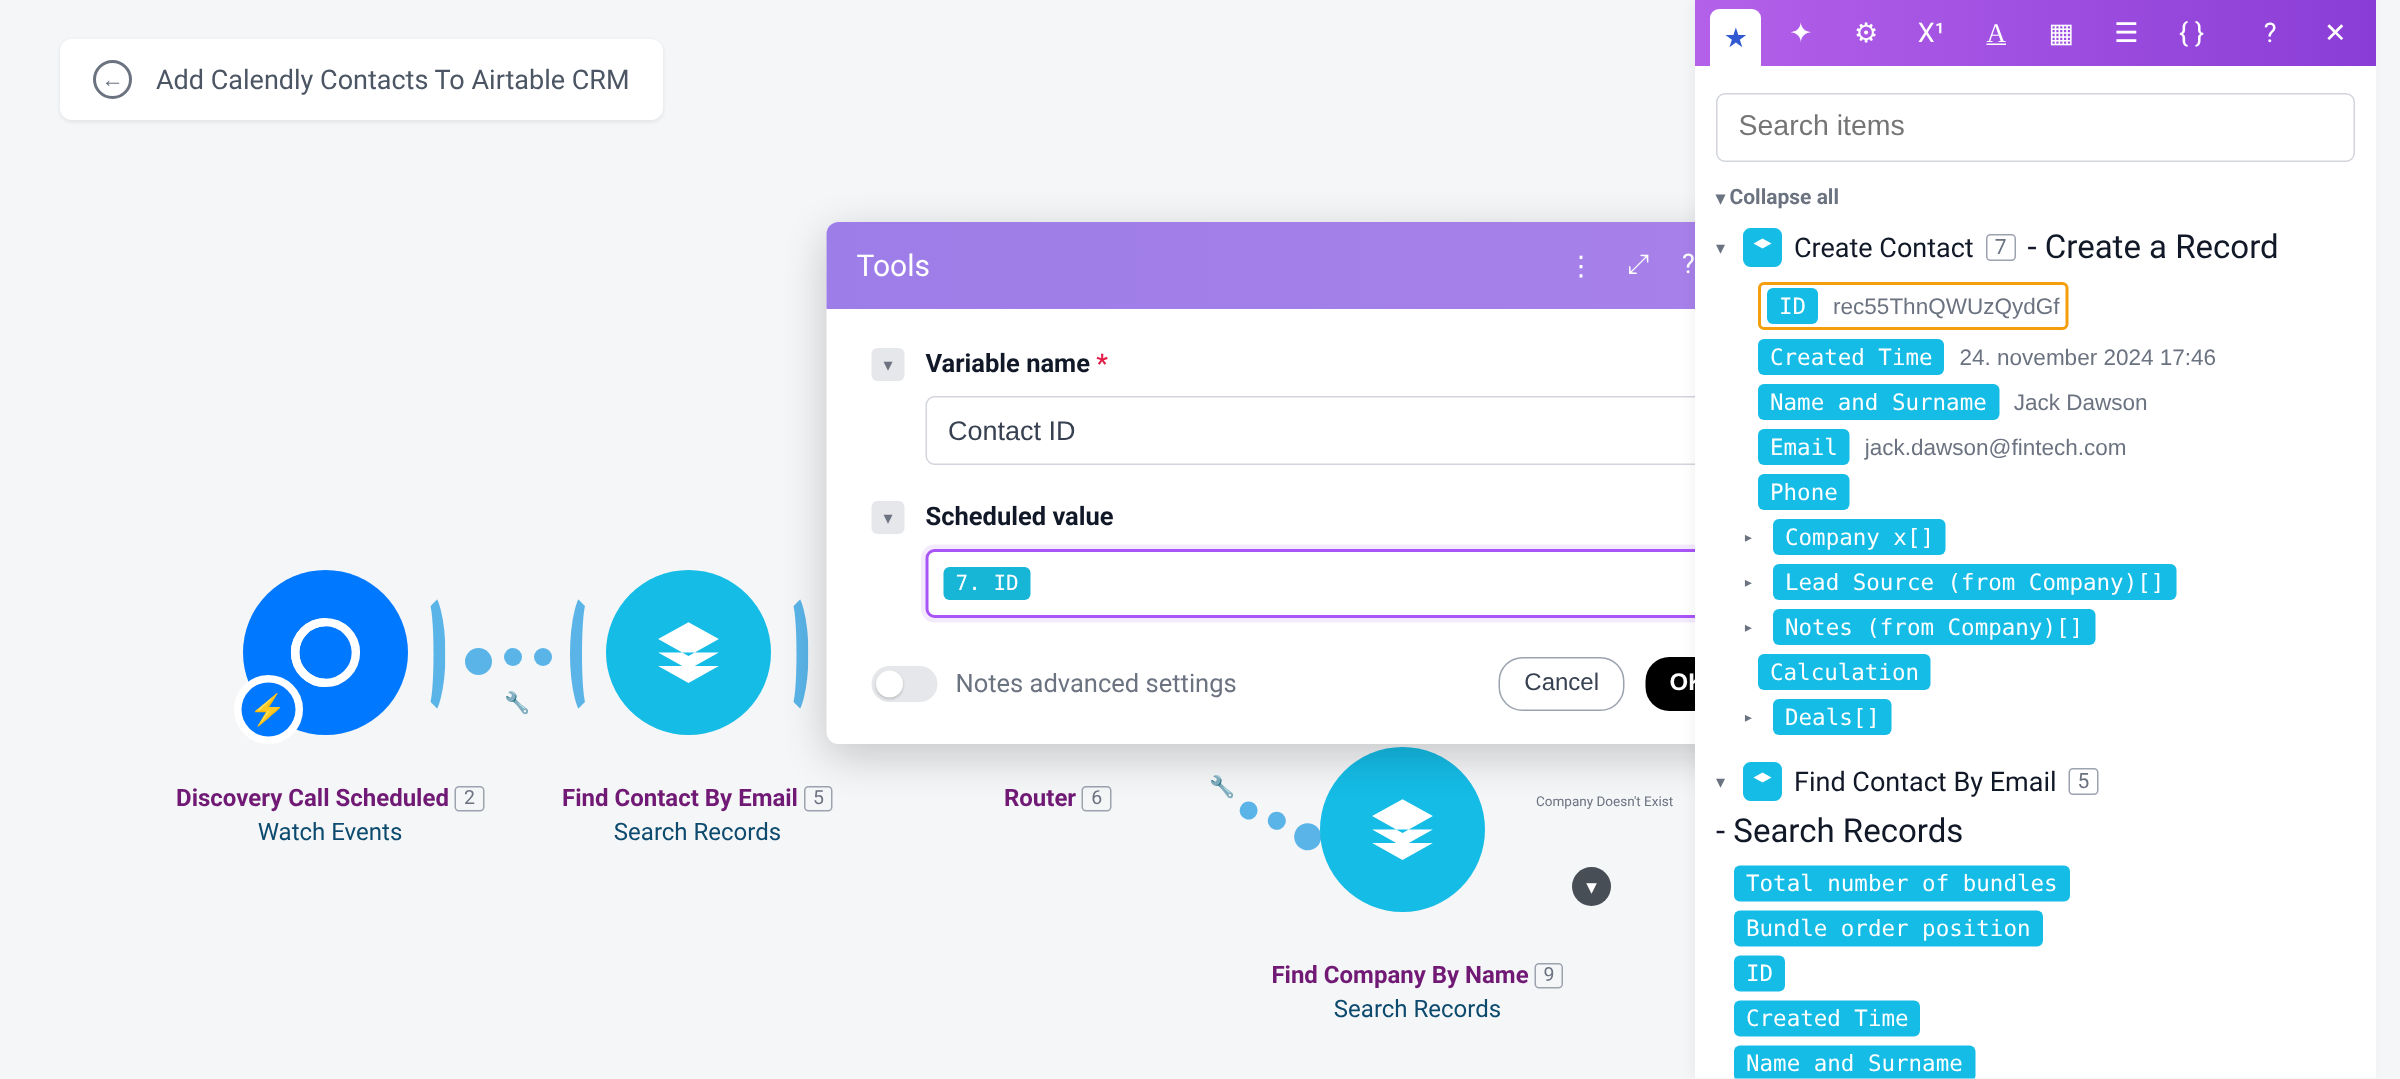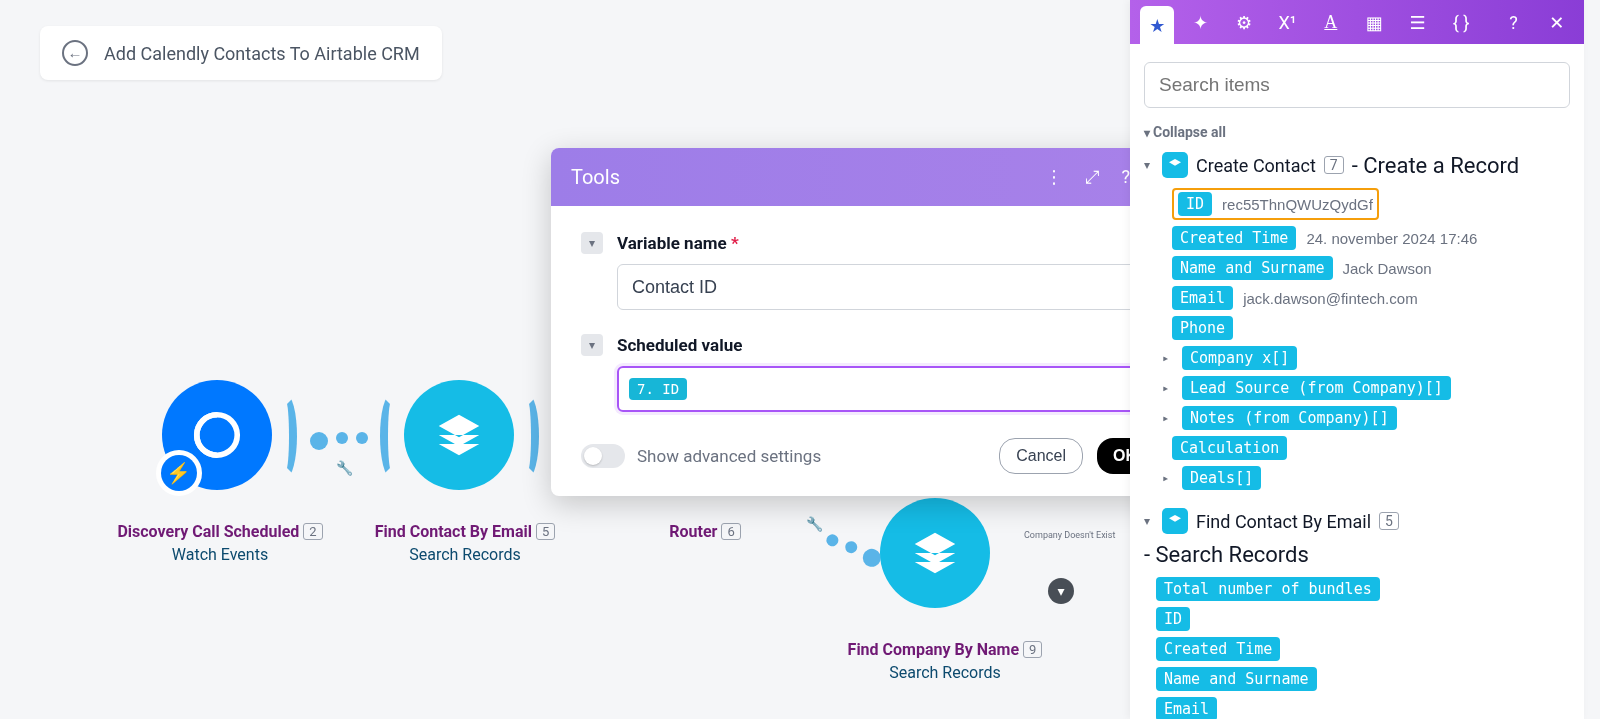--- a/index.html
+++ b/index.html
@@ -246,21 +246,21 @@
     <div class="field-row">
       <div class="chev-box">▾</div>
       <span class="field-label">Scheduled value</span>
     </div>
     <div class="value-box">
       <span class="pill">7. ID</span>
     </div>
     <div class="modal-footer">
       <div style="display:flex; align-items:center;">
         <div class="toggle"></div>
-        <span class="adv-label">Show advanced settings</span>
+        <span class="adv-label">Notes advanced settings</span>
       </div>
       <div>
         <button class="btn btn-cancel">Cancel</button>
         <button class="btn btn-ok">OK</button>
       </div>
     </div>
   </div>
 </div>
 
 <div class="right-panel">
@@ -345,20 +345,23 @@
         </span>
       <span class="mod-name">Find Contact By Email</span>
       <span class="mod-num">5</span>
       <span class="mod-sub">- Search Records</span>
     </div>
     <div class="section2-items">
       <div class="item-row nocaret">
           <span class="tag">Total number of bundles</span>
         </div>
       <div class="item-row nocaret">
+          <span class="tag">Bundle order position</span>
+        </div>
+      <div class="item-row nocaret">
           <span class="tag">ID</span>
         </div>
       <div class="item-row nocaret">
           <span class="tag">Created Time</span>
         </div>
       <div class="item-row nocaret">
           <span class="tag">Name and Surname</span>
         </div>
       <div class="item-row nocaret">
           <span class="tag">Email</span>

